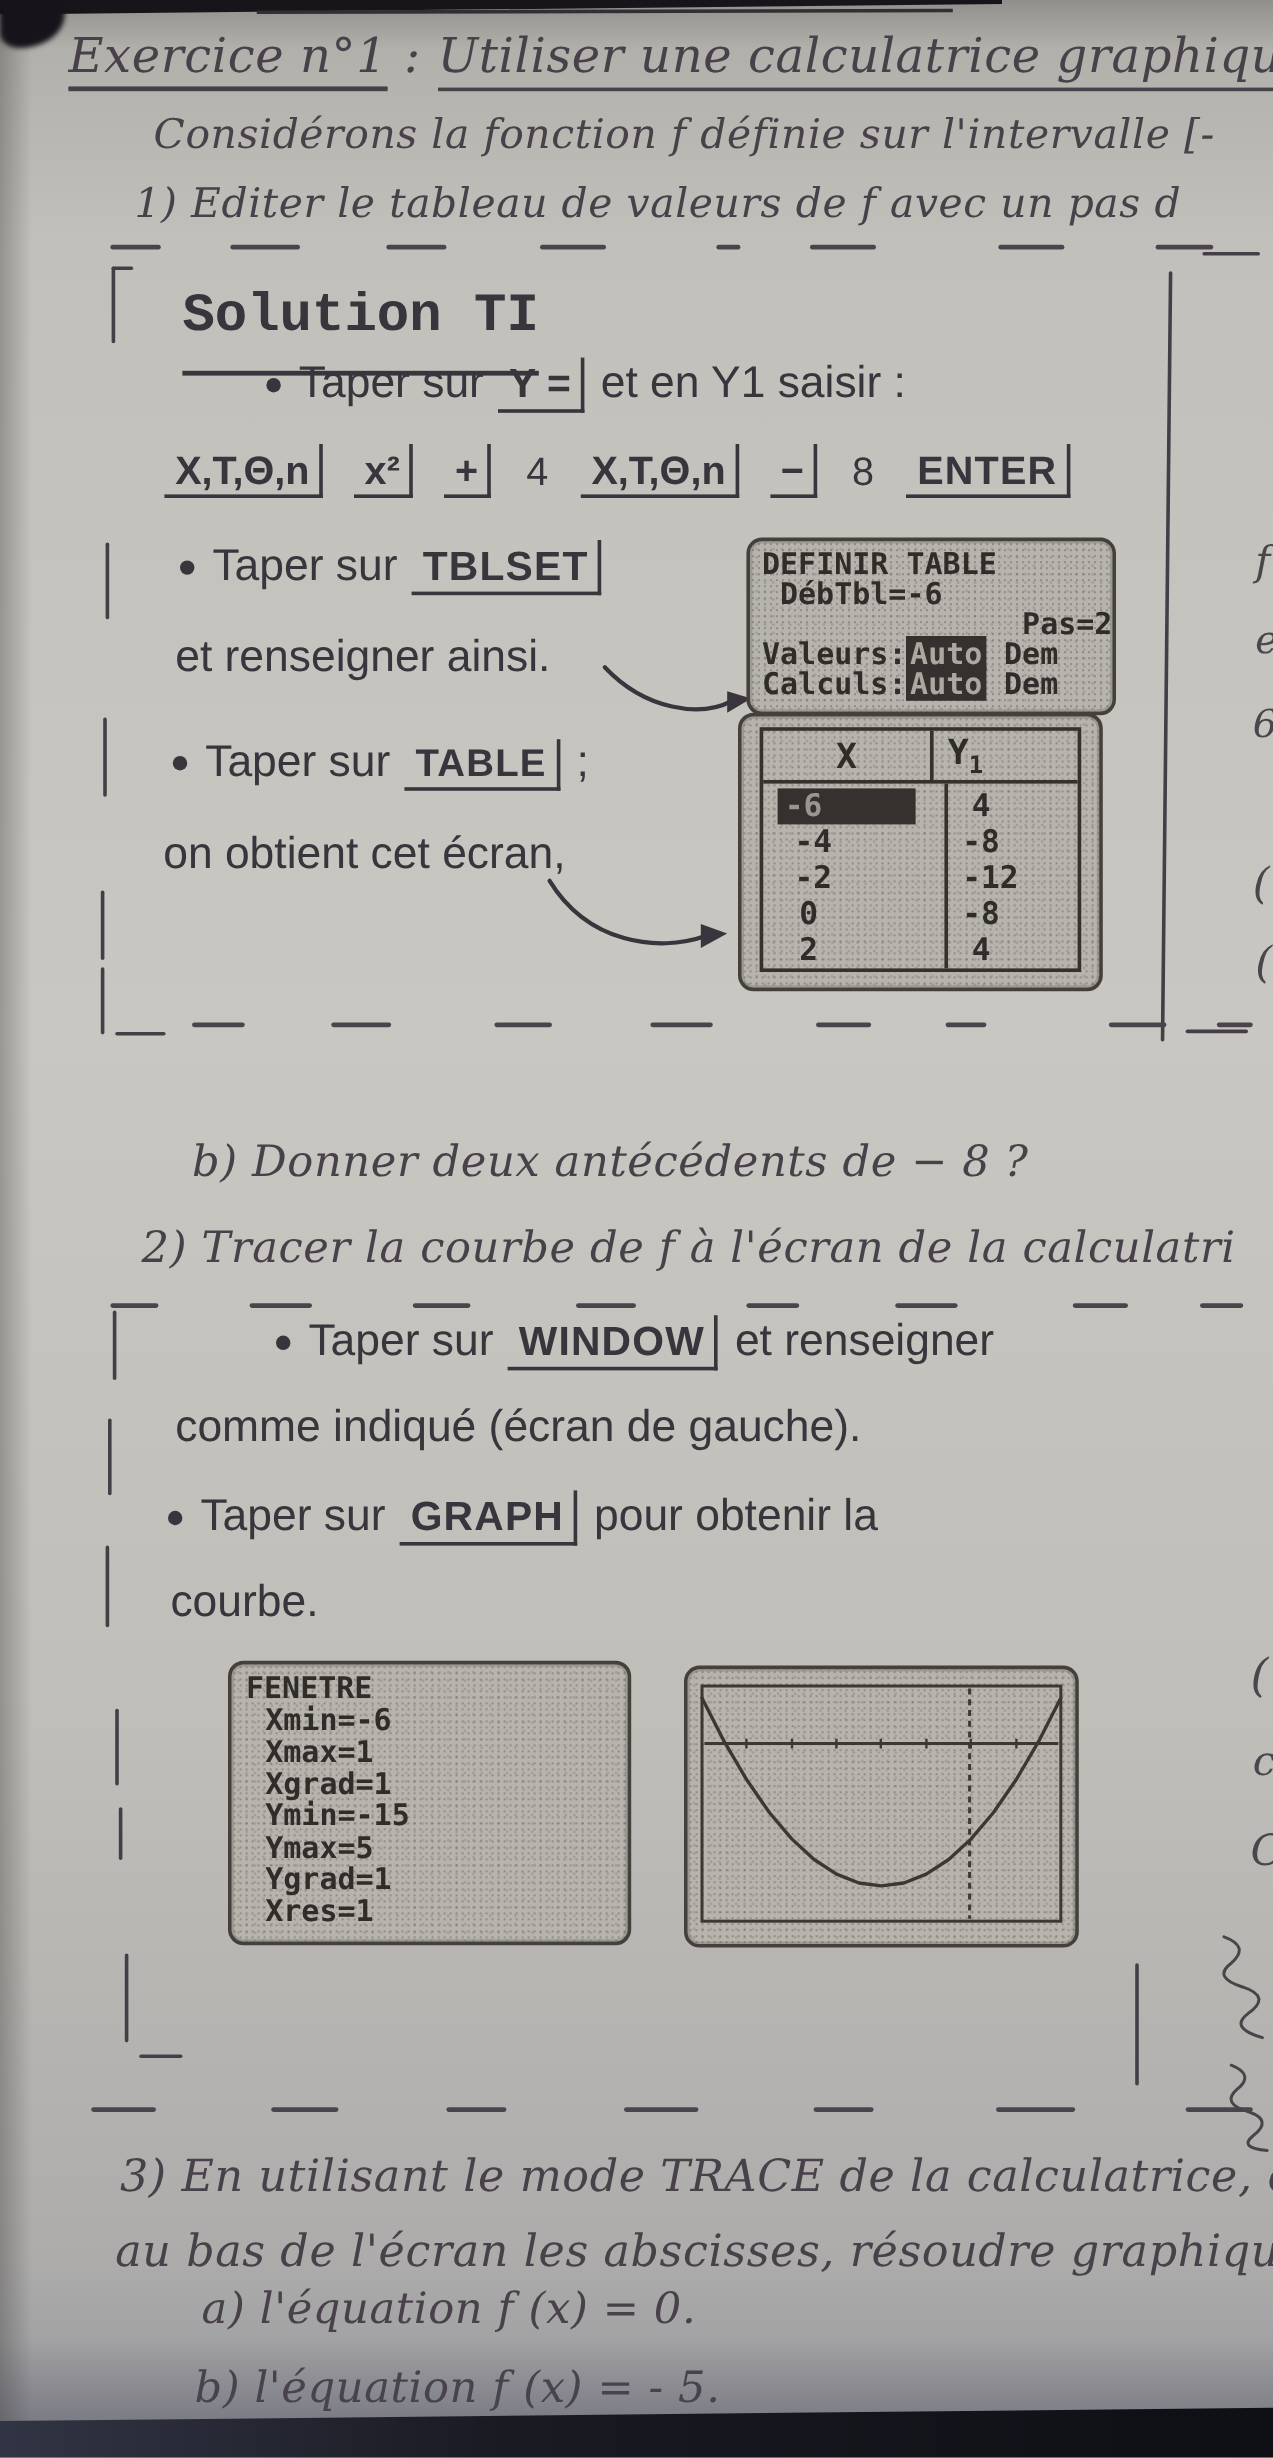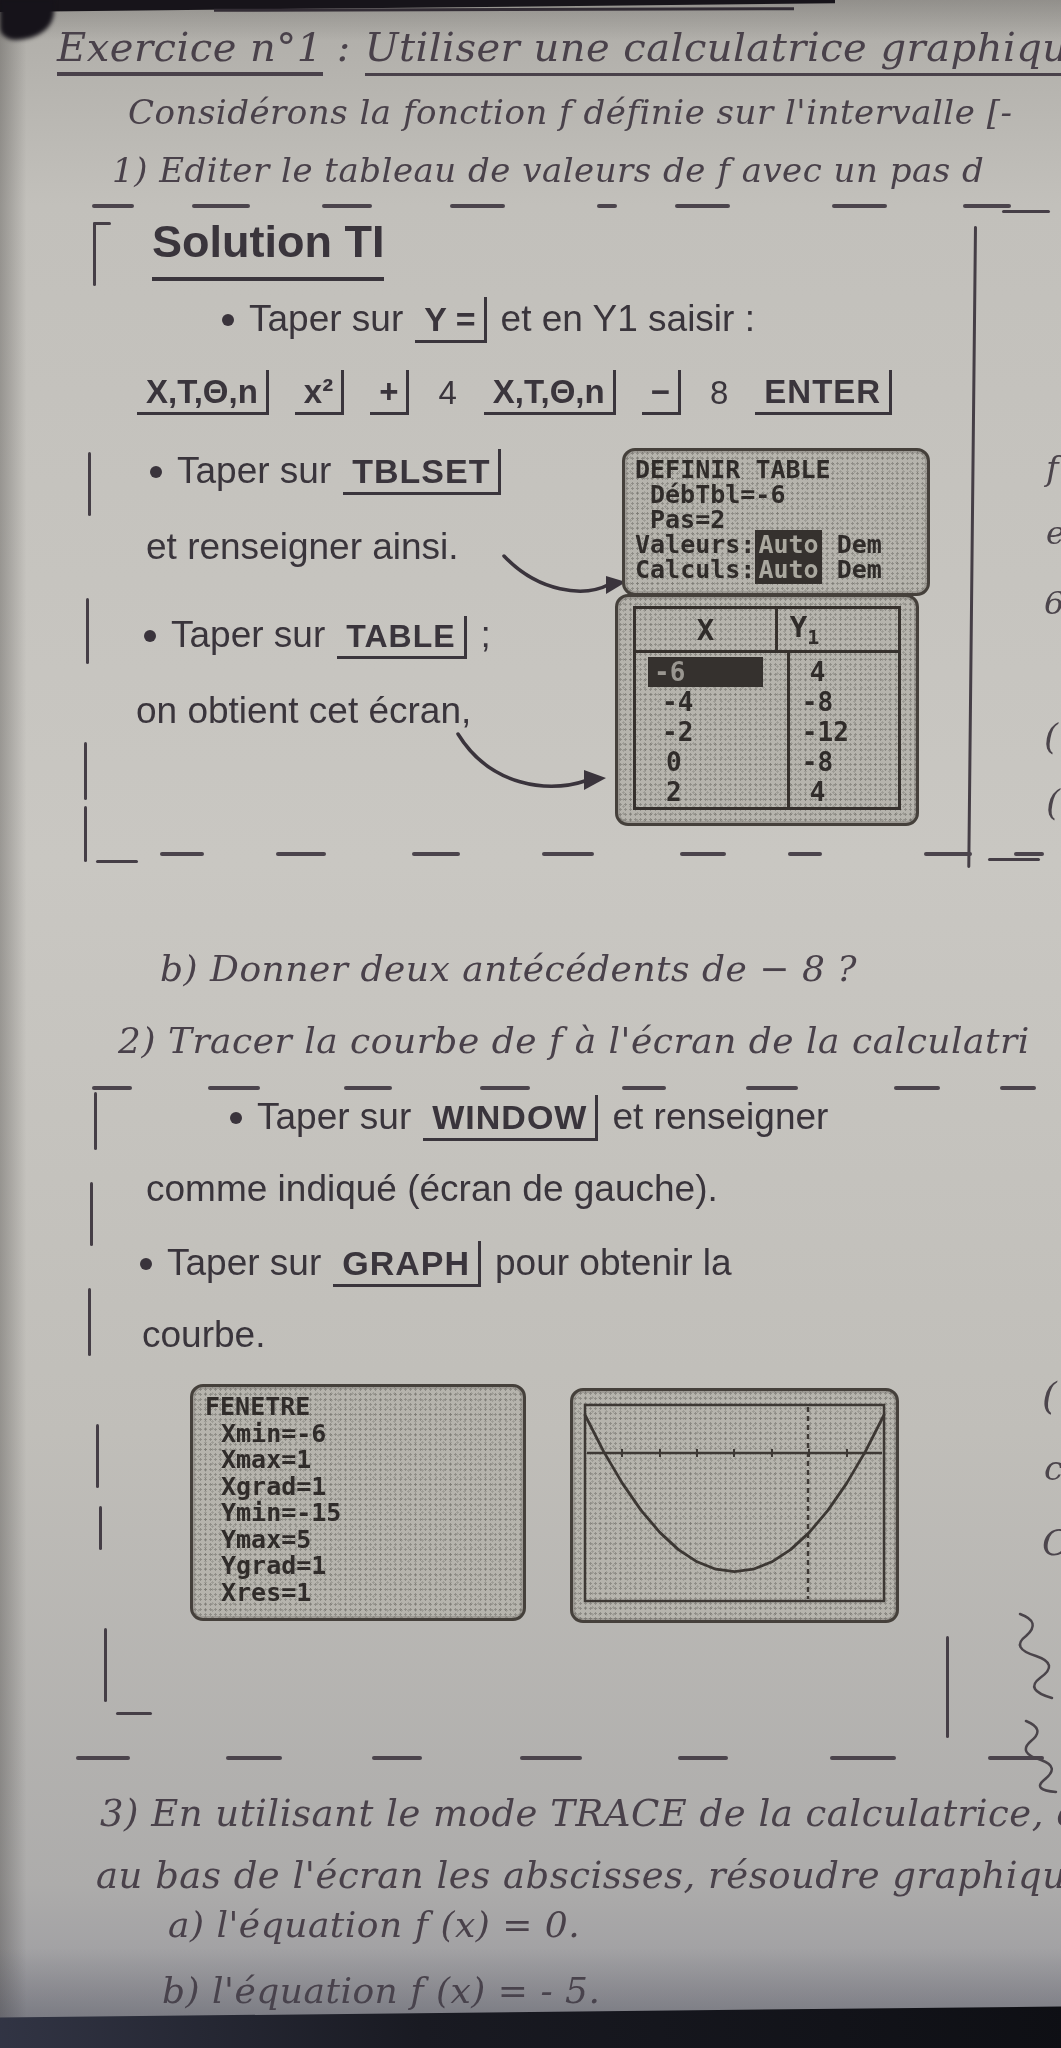--- a/index.html
+++ b/index.html
@@ -76,21 +76,21 @@
   <div class="vmark" style="left:93px;top:222px;height:64px;"></div>
   <div class="vmark" style="left:88px;top:452px;height:64px;"></div>
   <div class="vmark" style="left:86px;top:598px;height:66px;"></div>
   <div class="vmark" style="left:84px;top:742px;height:58px;"></div>
   <div class="vmark" style="left:84px;top:806px;height:56px;"></div>
   <div class="hmark" style="left:96px;top:860px;width:42px;"></div>
   <div class="vmark" style="left:974px;top:226px;height:642px;transform:rotate(.6deg);transform-origin:top;"></div>
   <div class="hmark" style="left:1002px;top:210px;width:48px;"></div>
   <div class="hmark" style="left:988px;top:858px;width:52px;"></div>
 
-  <div class="abs pr" style="left:152px;top:216px;font-size:45px;font-weight:700;border-bottom:4px solid #3a353c;padding-bottom:9px;">Solution TI</div>
+  <div class="abs pr" style="left:152px;top:238px;font-size:45px;font-weight:700;border-bottom:4px solid #3a353c;padding-bottom:20px;font-family:Liberation Mono, monospace;">Solution TI</div>
 
   <div class="abs pr row" style="left:222px;top:298px;font-size:37px;gap:15px;">
     <span class="dot"></span>
     <span>Taper sur</span>
     <span class="key" style="font-size:34px;">Y =</span>
     <span>et en Y1 saisir :</span>
   </div>
 
   <div class="abs pr row" style="left:140px;top:372px;font-size:33px;gap:30px;align-items:center;">
     <span class="key">X,T,Θ,n</span>
@@ -111,21 +111,21 @@
   <div class="abs pr" style="left:146px;top:526px;font-size:37px;">et renseigner ainsi.</div>
 
   <svg class="abs" style="left:498px;top:548px;" width="132" height="56">
     <path d="M6,8 C40,44 86,50 112,36" fill="none" stroke="#3a343c" stroke-width="3.5" stroke-linecap="round"></path>
     <polygon points="108,28 128,34 108,46" fill="#3a343c"></polygon>
   </svg>
 
   <div class="calc mono" style="left:622px;top:448px;width:292px;height:136px;padding:6px 0 0 10px;font-size:25px;line-height:25px;">
     <div class="scrln">DEFINIR TABLE</div>
     <div class="scrln" style="padding-left:15px;">DébTbl=-6</div>
-    <div class="scrln" style="padding-left:15px;">Pas=2</div>
+    <div class="scrln" style="padding-left:15px;text-align:right;">Pas=2</div>
     <div class="scrln"><span>Valeurs:</span><span class="inv">Auto</span> <span>Dem</span></div>
     <div class="scrln"><span>Calculs:</span><span class="inv">Auto</span> <span>Dem</span></div>
   </div>
 
   <div class="abs pr row" style="left:144px;top:614px;font-size:37px;gap:15px;">
     <span class="dot"></span>
     <span>Taper sur</span>
     <span class="key" style="font-size:32px;letter-spacing:1px;">TABLE</span>
     <span>;</span>
   </div>

